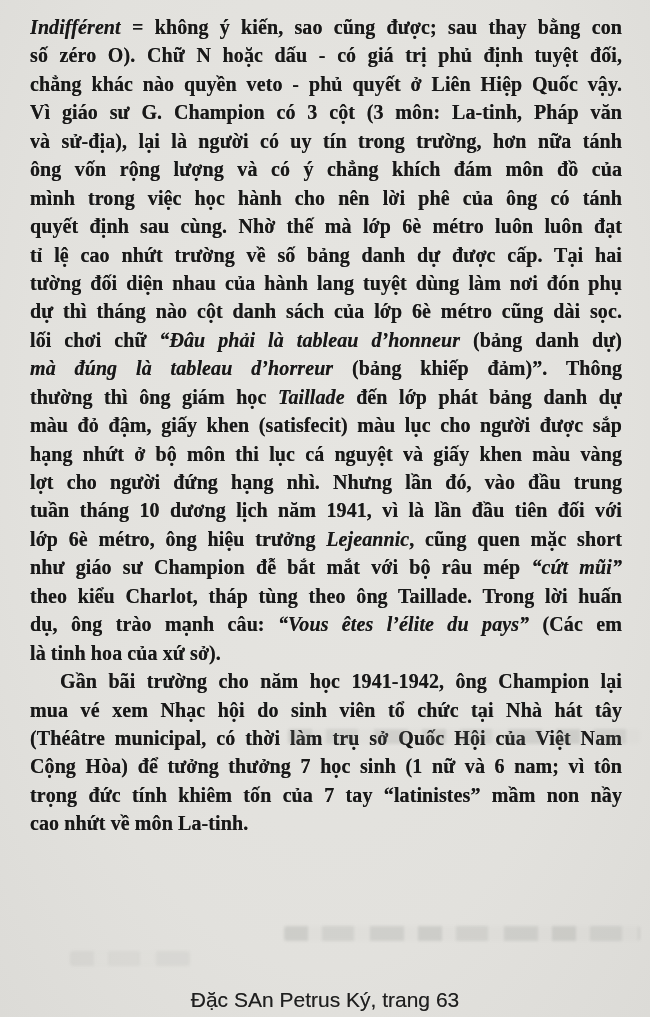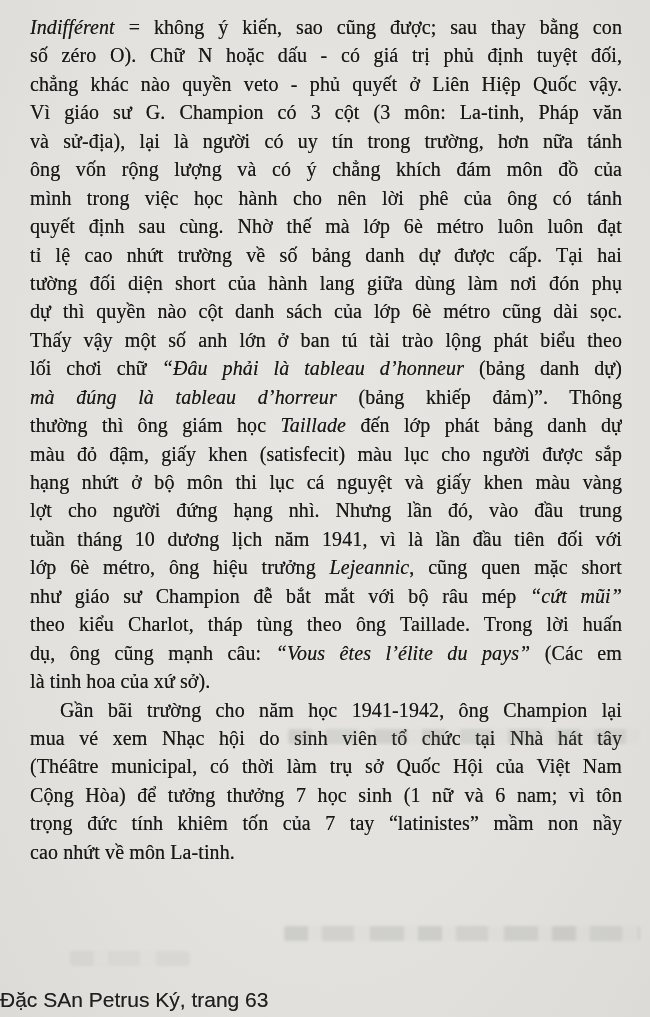--- a/index.html
+++ b/index.html
@@ -28,35 +28,37 @@
   .line {
     font-size: 20px;
     line-height: 28.45px;
     height: 28.45px;
     overflow: hidden;
     text-align: justify;
     text-align-last: justify;
     text-justify: inter-word;
     text-shadow: 0 0 0.5px rgba(10,10,10,0.65);
     letter-spacing: 0.1px;
+    font-weight: bold;
   }
   .line.end {
     text-align-last: left;
   }
   .line.indent {
     text-indent: 30px;
   }
   .it {
     font-style: italic;
   }
   .footer {
     position: absolute;
     top: 988px;
     left: 0;
     width: 650px;
+    text-align: center;
     font-family: "Liberation Sans", sans-serif;
     font-size: 21px;
     color: #1f1f1f;
     text-shadow: 0 0 0.5px rgba(10,10,10,0.5);
   }
   .ghost {
     position: absolute;
     height: 15px;
     pointer-events: none;
     filter: blur(1.6px);
@@ -84,34 +86,33 @@
   <div class="text-block">
       <div class="line"><span class="it">Indifférent</span><span> = không ý kiến, sao cũng được; sau thay bằng con</span></div>
       <div class="line"><span>số zéro O). Chữ N hoặc dấu - có giá trị phủ định tuyệt đối,</span></div>
       <div class="line"><span>chẳng khác nào quyền veto - phủ quyết ở Liên Hiệp Quốc vậy.</span></div>
       <div class="line"><span>Vì giáo sư G. Champion có 3 cột (3 môn: La-tinh, Pháp văn</span></div>
       <div class="line"><span>và sử-địa), lại là người có uy tín trong trường, hơn nữa tánh</span></div>
       <div class="line"><span>ông vốn rộng lượng và có ý chẳng khích đám môn đồ của</span></div>
       <div class="line"><span>mình trong việc học hành cho nên lời phê của ông có tánh</span></div>
       <div class="line"><span>quyết định sau cùng. Nhờ thế mà lớp 6è métro luôn luôn đạt</span></div>
       <div class="line"><span>tỉ lệ cao nhứt trường về số bảng danh dự được cấp. Tại hai</span></div>
-      <div class="line"><span>tường đối diện short của hành lang giữa dùng làm nơi đón phụ</span></div>
-      <div class="line"><span>dự thì quyền nào cột danh sách của lớp 6è métro cũng dài sọc.</span></div>
-      <div class="line"><span>Thấy vậy một số anh lớn ở ban tú tài trào lộng phát biểu theo</span></div>
+      <div class="line"><span>tường đối diện nhau của hành lang tuyệt dùng làm nơi đón phụ</span></div>
+      <div class="line"><span>dự thì tháng nào cột danh sách của lớp 6è métro cũng dài sọc.</span></div>
       <div class="line"><span>lối chơi chữ </span><span class="it">“Đâu phải là tableau d’honneur</span><span> (bảng danh dự)</span></div>
       <div class="line"><span class="it">mà đúng là tableau d’horreur</span><span> (bảng khiếp đảm)”. Thông</span></div>
       <div class="line"><span>thường thì ông giám học </span><span class="it">Taillade</span><span> đến lớp phát bảng danh dự</span></div>
       <div class="line"><span>màu đỏ đậm, giấy khen (satisfecit) màu lục cho người được sắp</span></div>
       <div class="line"><span>hạng nhứt ở bộ môn thi lục cá nguyệt và giấy khen màu vàng</span></div>
       <div class="line"><span>lợt cho người đứng hạng nhì. Nhưng lần đó, vào đầu trung</span></div>
       <div class="line"><span>tuần tháng 10 dương lịch năm 1941, vì là lần đầu tiên đối với</span></div>
       <div class="line"><span>lớp 6è métro, ông hiệu trưởng </span><span class="it">Lejeannic</span><span>, cũng quen mặc short</span></div>
       <div class="line"><span>như giáo sư Champion đễ bắt mắt với bộ râu mép </span><span class="it">“cứt mũi”</span></div>
       <div class="line"><span>theo kiểu Charlot, tháp tùng theo ông Taillade. Trong lời huấn</span></div>
-      <div class="line"><span>dụ, ông cũng mạnh câu: </span><span class="it">“Vous êtes l’élite du pays”</span><span> (Các em</span></div>
+      <div class="line"><span>dụ, ông trào mạnh câu: </span><span class="it">“Vous êtes l’élite du pays”</span><span> (Các em</span></div>
       <div class="line end"><span>là tinh hoa của xứ sở).</span></div>
       <div class="line indent"><span>Gần bãi trường cho năm học 1941-1942, ông Champion lại</span></div>
       <div class="line"><span>mua vé xem Nhạc hội do sinh viên tổ chức tại Nhà hát tây</span></div>
       <div class="line"><span>(Théâtre municipal, có thời làm trụ sở Quốc Hội của Việt Nam</span></div>
       <div class="line"><span>Cộng Hòa) để tưởng thưởng 7 học sinh (1 nữ và 6 nam; vì tôn</span></div>
       <div class="line"><span>trọng đức tính khiêm tốn của 7 tay “latinistes” mầm non nầy</span></div>
       <div class="line end"><span>cao nhứt về môn La-tinh.</span></div>
     </div>
 
   <div class="ghost ghost-1"></div>

